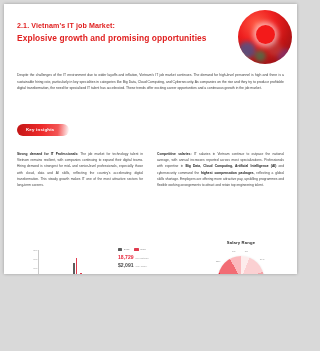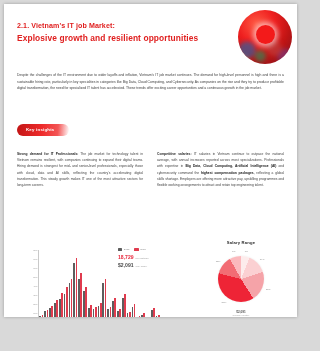--- a/index.html
+++ b/index.html
@@ -4,21 +4,21 @@
 <style>
   * { box-sizing: border-box; margin: 0; padding: 0; }
   html, body {
     width: 301px; height: 351px;
     background: #d9d9d9;
     font-family: "Liberation Sans", sans-serif;
     overflow: hidden;
   }
   #page {
     position: absolute; left: 4px; top: 4px;
-    width: 293px; height: 313px;
+    width: 293px; height: 270px;
     background: #ffffff;
     box-shadow: 0 0 3px rgba(0,0,0,.28);
     overflow: hidden;
   }
 
   
   #header { position: absolute; left: 0; top: 0; width: 293px; height: 58px; }
   #title-block { position: absolute; left: 13px; top: 17px; width: 210px; }
   .title-line {
     color: #e02020; font-weight: bold; letter-spacing: .1px;
@@ -144,21 +144,21 @@
   .ple span { font-size: 2.3px; color: #8d8d8d; white-space: nowrap; }
 </style>
 </head>
 <body>
 
 <div id="page">
 
   <div id="header">
     <div id="title-block">
       <div class="title-line" id="title-1">2.1. Vietnam's IT job Market:</div>
-      <div class="title-line" id="title-2">Explosive growth and resilient opportunities</div>
+      <div class="title-line" id="title-2">Explosive growth and promising opportunities</div>
     </div>
     <div id="logo">
       <div id="logo-ring"></div>
       <div id="logo-core"></div>
     </div>
   </div>
 
   <div id="intro">Despite the challenges of the IT environment due to wider layoffs and inflation, Vietnam's IT job market continues. The demand for high-level personnel is high and there is a sustainable hiring rate, particularly in key specialties in categories like Big Data, Cloud Computing, and Cybersecurity. As companies on the rise and they try to produce profitable digital transformation, the need for specialized IT talent has accelerated. These trends offer exciting career opportunities and a continuous growth in the job market.</div>
 
   <div id="pill">Key insights</div>

